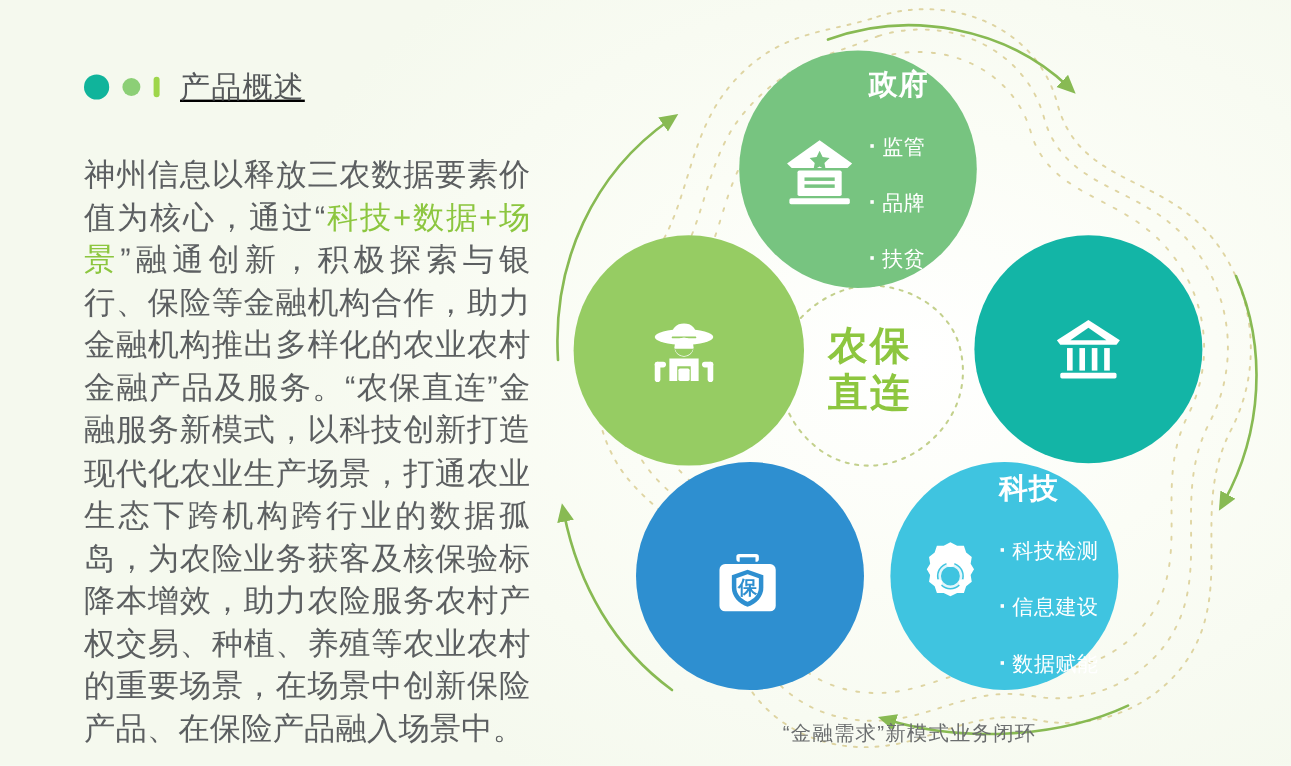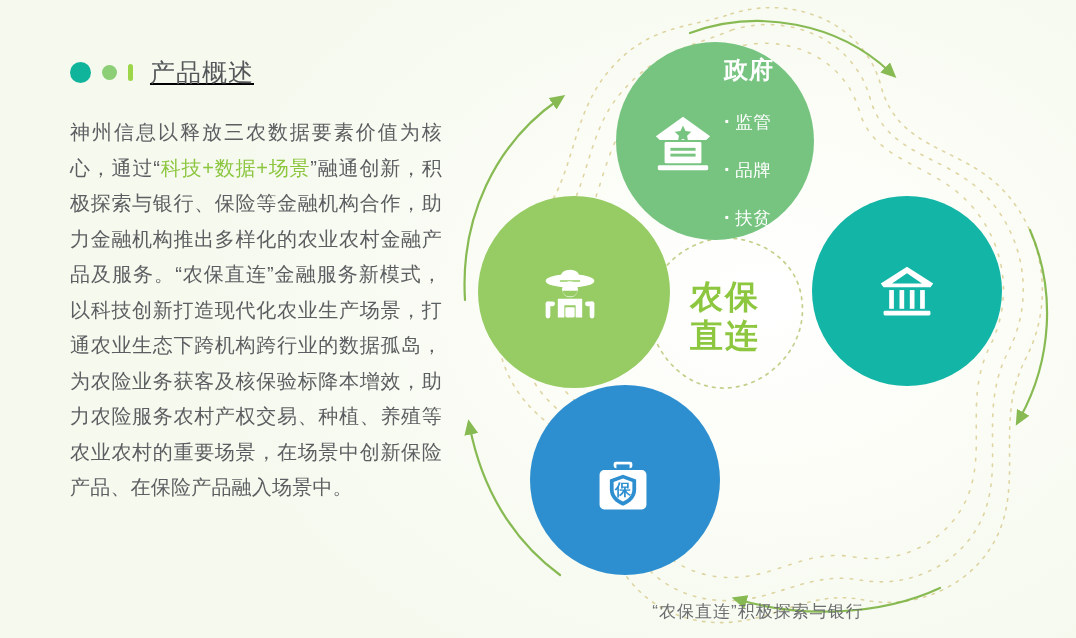--- a/index.html
+++ b/index.html
@@ -36,22 +36,22 @@
   .dot-bar { width: 5px; height: 17px; border-radius: 3px; background: #9ed64a; display:block; margin-left:1px;}
   #page-title {
     font-size: 25px;
     color: #55585a;
     letter-spacing: 1px;
     margin-left: 7px;
     font-weight: 400;
     white-space: nowrap;
   }
   #body-copy {
-    margin-top: 23px;
-    font-size: 20px;
+    margin-top: 36px;
+    font-size: 26px;
     line-height: 35.5px;
     color: #5c5f61;
     letter-spacing: 0.2px;
     text-align: justify;
     text-justify: inter-ideograph;
   }
   .hl { color: #8cc63f; }
 
   
   #diagram {
@@ -110,21 +110,21 @@
 
   #node-gov  .node-inner { transform: translate(-2px, 2px); }
   #node-bank .node-inner { transform: translate(0px, 0px); }
   #node-tech .node-inner { transform: translate(2px, 0px); }
   #node-ins  .node-inner { transform: translate(-2px, 6px); }
   #node-farm .node-inner { transform: translate(-4px, 2px); }
 
   
   #center-hub {
     position: absolute;
-    left: 205px; top: 241px;
+    left: 205px; top: 232px;
     width: 160px; height: 150px;
     display: flex;
     align-items: center;
     justify-content: center;
     flex-direction: column;
   }
   #center-label {
     font-size: 33px;
     font-weight: bold;
     color: #8dc63f;
@@ -240,20 +240,38 @@
           <path fill="#13b5a6" d="M32 13 L48 24 L16 24 Z"></path>
           <rect fill="#fff" x="13" y="31" width="5" height="20"></rect>
           <rect fill="#fff" x="24" y="31" width="5" height="20"></rect>
           <rect fill="#fff" x="35" y="31" width="5" height="20"></rect>
           <rect fill="#fff" x="46" y="31" width="5" height="20"></rect>
           <rect fill="#fff" x="7" y="53" width="50" height="5" rx="1.5"></rect>
         </svg>
       </div>
     </div>
 
+    <div class="node" id="node-tech">
+      <div class="node-inner">
+        <svg class="node-icon" width="60" height="60" viewBox="0 0 64 64">
+          <path fill="#fff" d="M32 2 l6 3 h6 l2 6 5 4 -1 6 3 5 -3 5 1 6 -5 4 -2 6 h-6 l-6 3 -6-3 h-6 l-2-6 -5-4 1-6 -3-5 3-5 -1-6 5-4 2-6 h6 Z"></path>
+          <circle cx="32" cy="32" r="12" fill="#3fc4e0"></circle>
+          <circle cx="32" cy="32" r="9.5" fill="none" stroke="#fff" stroke-width="2.2" opacity="0.85"></circle>
+          <circle cx="32" cy="20.5" r="3.6" fill="#fff"></circle>
+          <circle cx="21.5" cy="38" r="3.2" fill="#fff"></circle>
+          <circle cx="42.5" cy="38" r="3.2" fill="#fff"></circle>
+        </svg>
+        <div class="node-text">
+          <div class="node-title">科技</div>
+          <div class="node-item">科技检测</div>
+          <div class="node-item">信息建设</div>
+          <div class="node-item">数据赋能</div>
+        </div>
+      </div>
+    </div>
 
     <div class="node" id="node-ins">
       <div class="node-inner">
         <svg class="node-icon" width="60" height="60" viewBox="0 0 64 64">
           <rect fill="#fff" x="22" y="6" width="20" height="7" rx="2.5"></rect>
           <rect fill="#2e8fd0" x="25" y="9" width="14" height="5"></rect>
           <rect fill="#fff" x="7" y="15" width="50" height="42" rx="5"></rect>
           <path fill="#2e8fd0" d="M32 20 l14 5 v11 c0 8 -6 14 -14 17 -8 -3 -14 -9 -14 -17 V25 Z"></path>
           <path fill="#fff" d="M32 24 l10 3.6 v8.2 c0 6 -4.4 10.4 -10 12.6 -5.6 -2.2 -10 -6.6 -10 -12.6 V27.6 Z"></path>
           <text x="32" y="42" font-size="17" font-weight="bold" fill="#2e8fd0" text-anchor="middle" font-family="'Liberation Sans', sans-serif">保</text>
@@ -277,16 +295,16 @@
           <rect fill="#fff" x="30" y="46" width="10" height="11" rx="1.5"></rect>
         </svg>
       </div>
     </div>
 
     <div id="center-hub">
       <div id="center-label">农保
 直连</div>
     </div>
 
-    <div id="caption">“农保直连”积极探索与银行</div>
+    <div id="caption">“金融需求”新模式业务闭环</div>
 
   </div>
 </div>
 
 </body></html>

